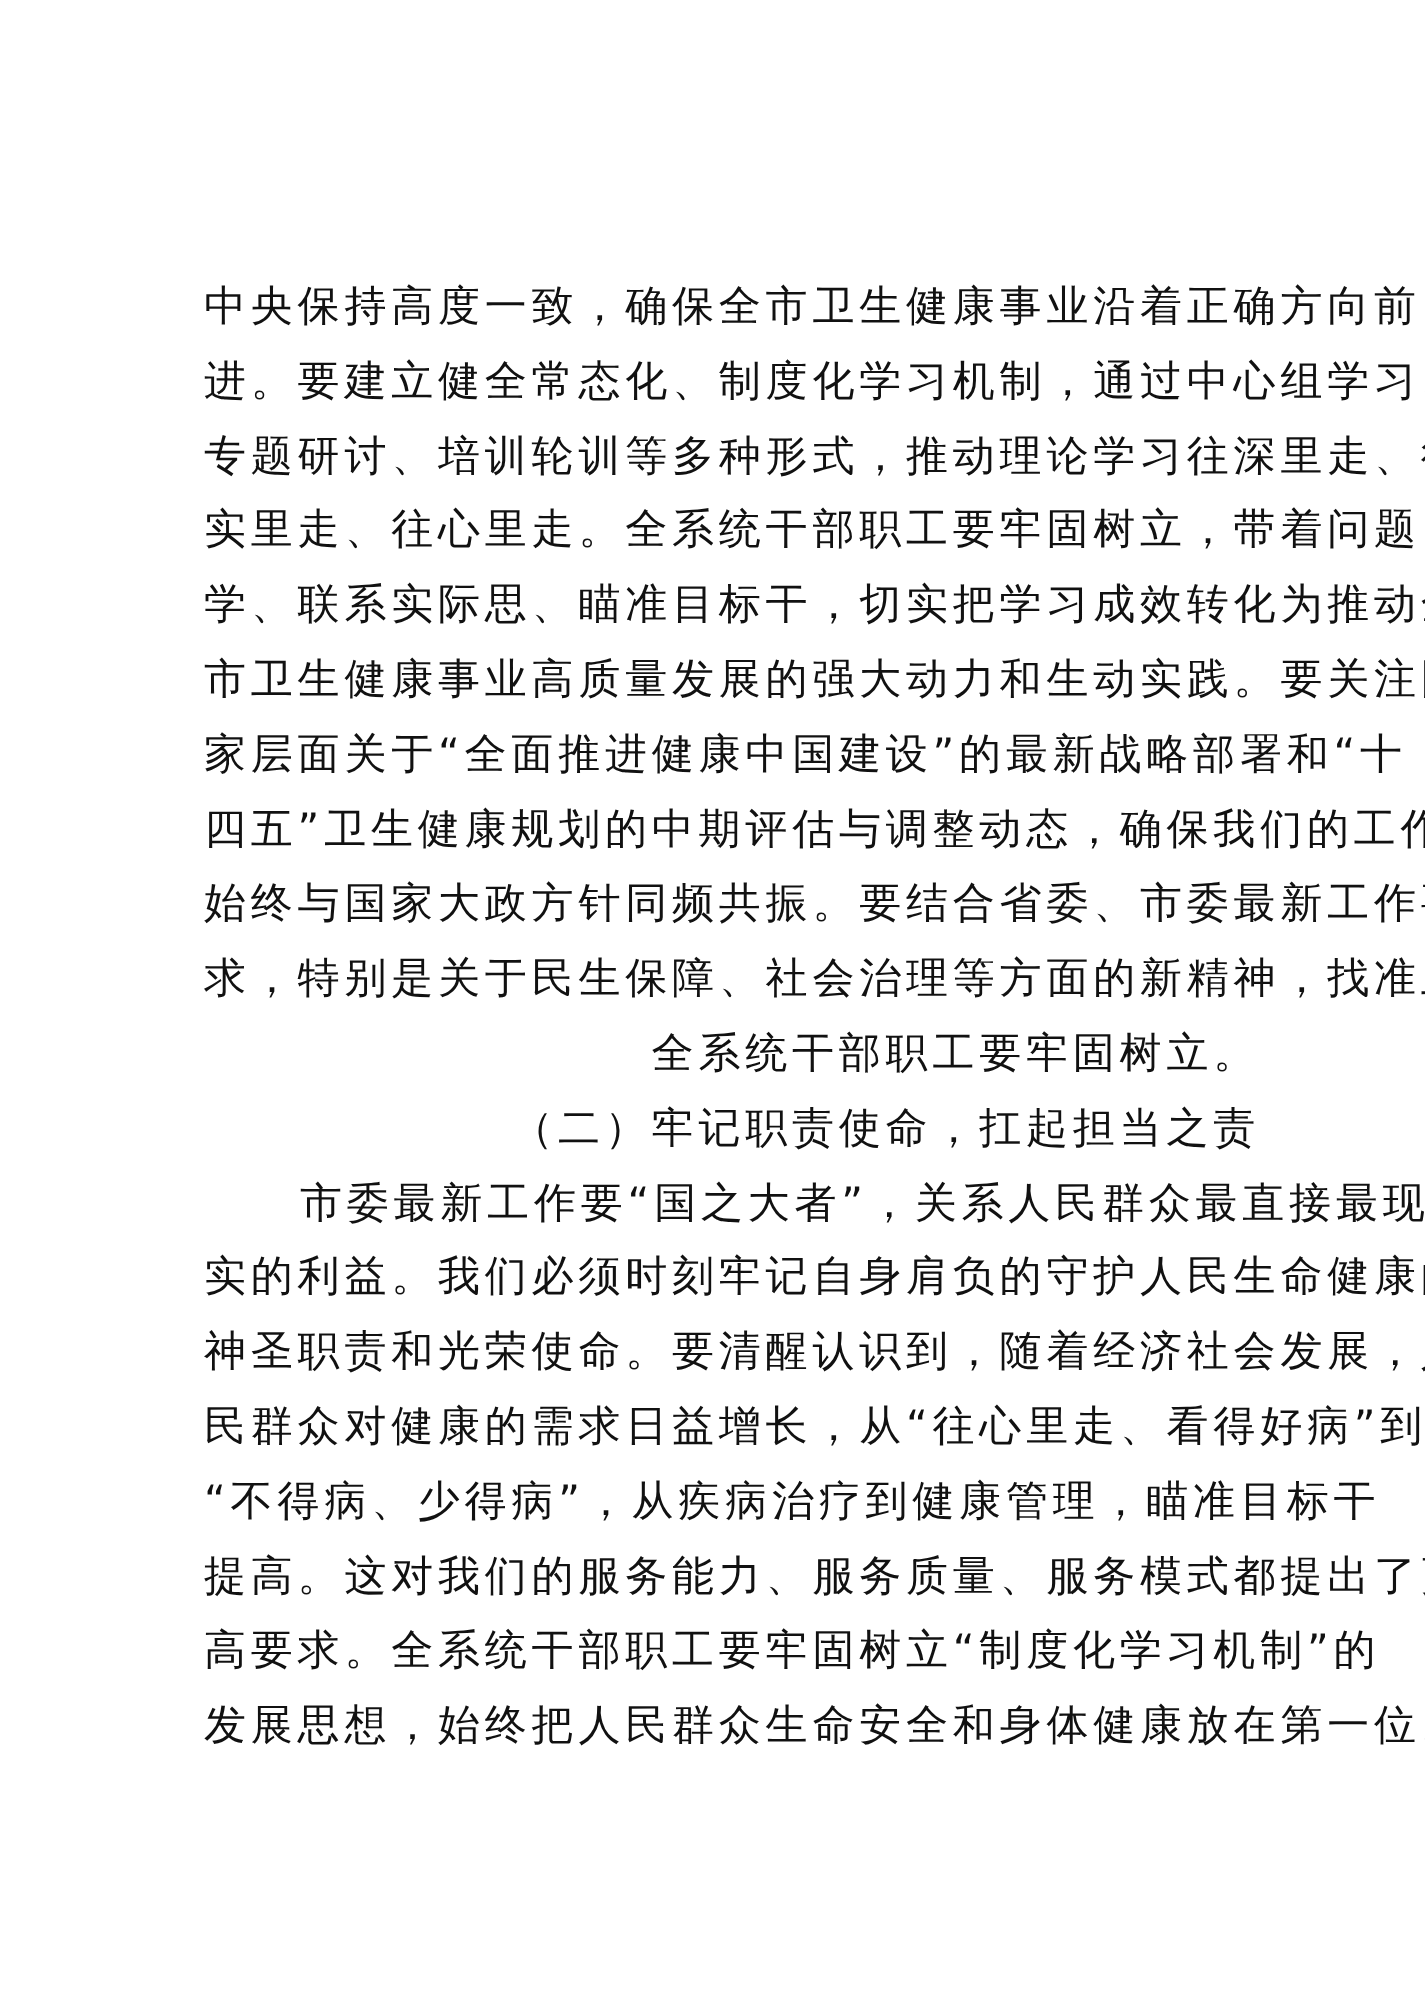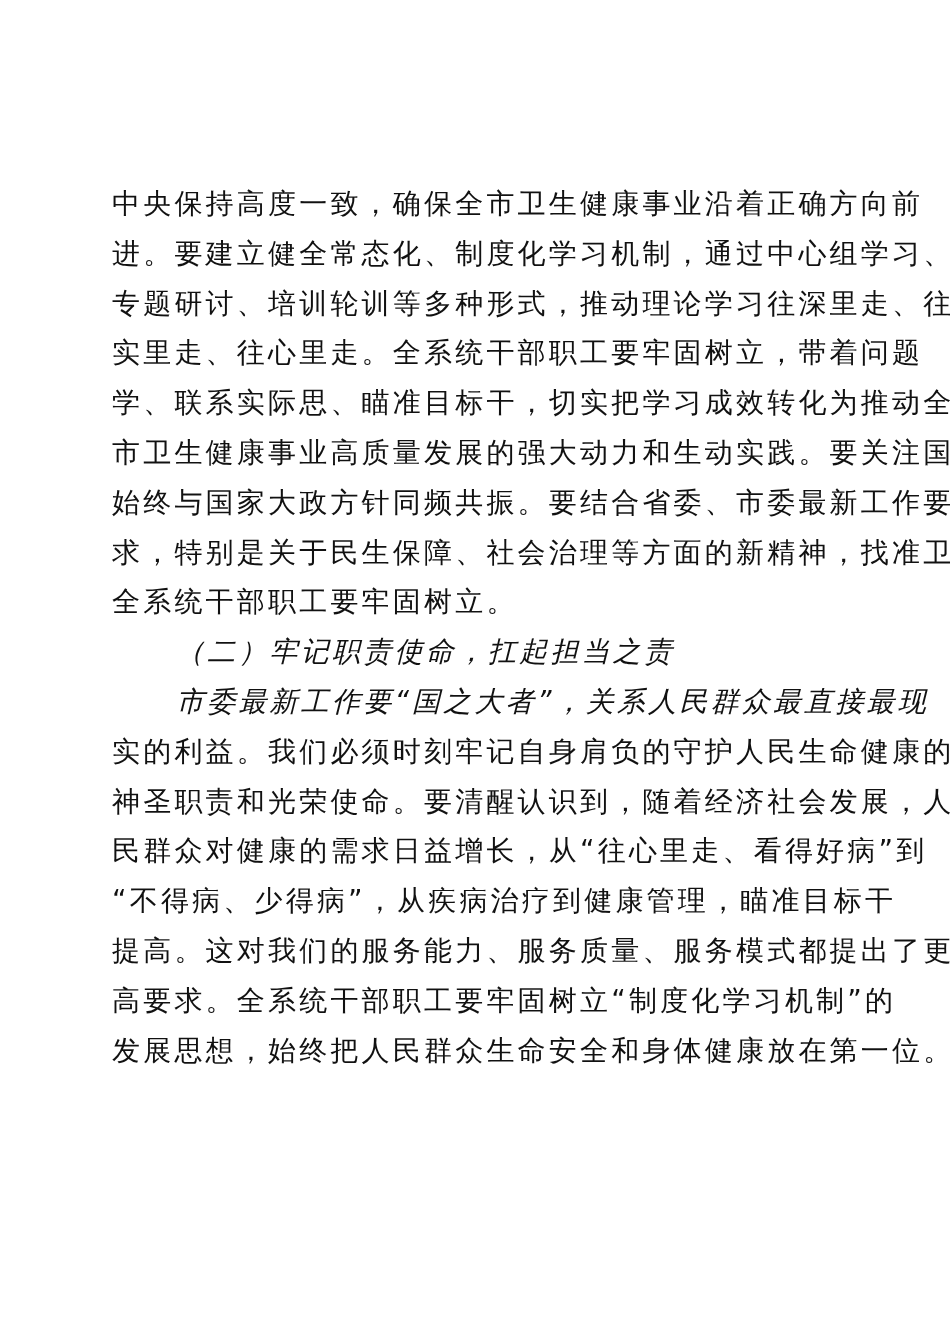--- a/index.html
+++ b/index.html
@@ -18,47 +18,49 @@
     .page {
       position: absolute;
       left: 0;
       top: 0;
       width: 950px;
       height: 1344px;
       background: #ffffff;
     }
     .text-block {
       position: absolute;
-      left: 112px;
+      left: 136px;
       top: 179px;
       width: 704px;
+      text-align: right;
     }
     .line {
       height: 49.8px;
       line-height: 49.8px;
       font-size: 28px;
       white-space: nowrap;
       letter-spacing: 3.2px;
     }
     .line.indent {
       padding-left: 64px;
-      font-style: italic;
     }
   </style>
 </head>
 <body>
 
 <div class="page">
   <div class="text-block">
     <div class="line">中央保持高度一致，确保全市卫生健康事业沿着正确方向前</div>
     <div class="line">进。要建立健全常态化、制度化学习机制，通过中心组学习、</div>
     <div class="line">专题研讨、培训轮训等多种形式，推动理论学习往深里走、往</div>
     <div class="line">实里走、往心里走。全系统干部职工要牢固树立，带着问题</div>
     <div class="line">学、联系实际思、瞄准目标干，切实把学习成效转化为推动全</div>
     <div class="line">市卫生健康事业高质量发展的强大动力和生动实践。要关注国</div>
+    <div class="line">家层面关于“全面推进健康中国建设”的最新战略部署和“十</div>
+    <div class="line">四五”卫生健康规划的中期评估与调整动态，确保我们的工作</div>
     <div class="line">始终与国家大政方针同频共振。要结合省委、市委最新工作要</div>
     <div class="line">求，特别是关于民生保障、社会治理等方面的新精神，找准卫</div>
     <div class="line">全系统干部职工要牢固树立。</div>
     <div class="line indent">（二）牢记职责使命，扛起担当之责</div>
     <div class="line indent">市委最新工作要“国之大者”，关系人民群众最直接最现</div>
     <div class="line">实的利益。我们必须时刻牢记自身肩负的守护人民生命健康的</div>
     <div class="line">神圣职责和光荣使命。要清醒认识到，随着经济社会发展，人</div>
     <div class="line">民群众对健康的需求日益增长，从“往心里走、看得好病”到</div>
     <div class="line">“不得病、少得病”，从疾病治疗到健康管理，瞄准目标干</div>
     <div class="line">提高。这对我们的服务能力、服务质量、服务模式都提出了更</div>

